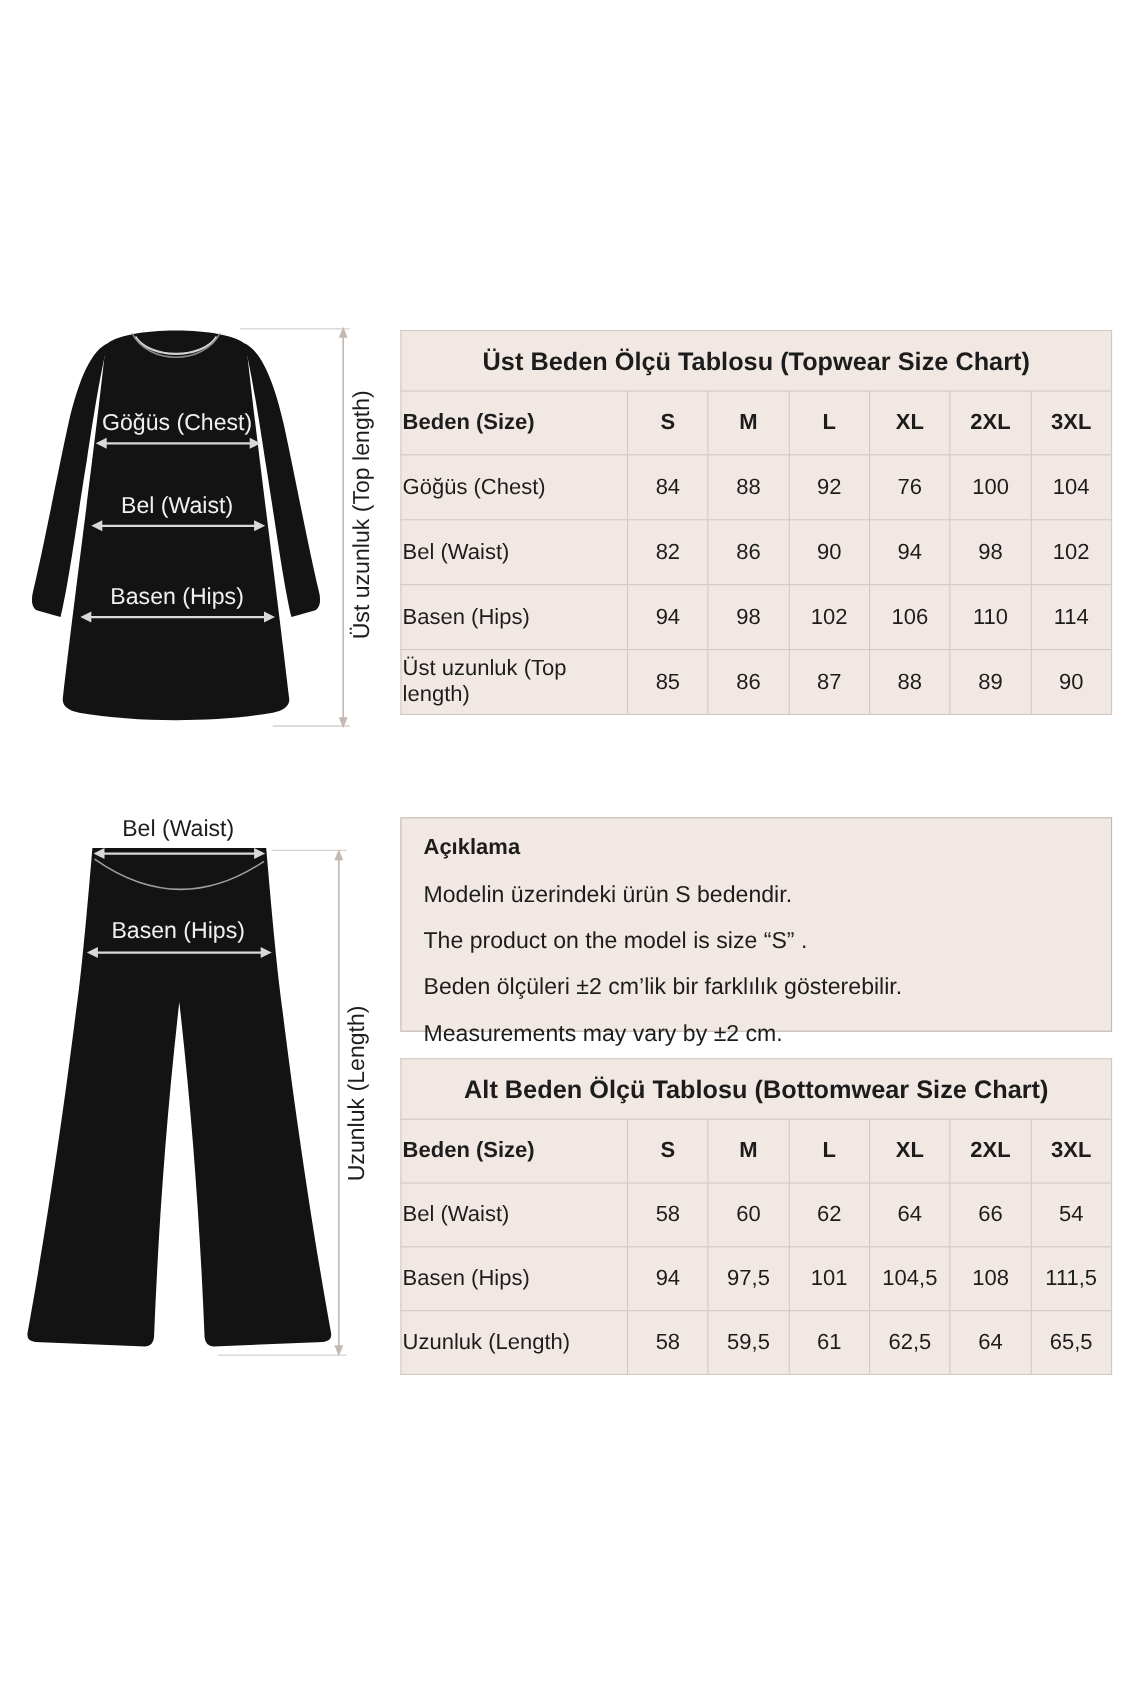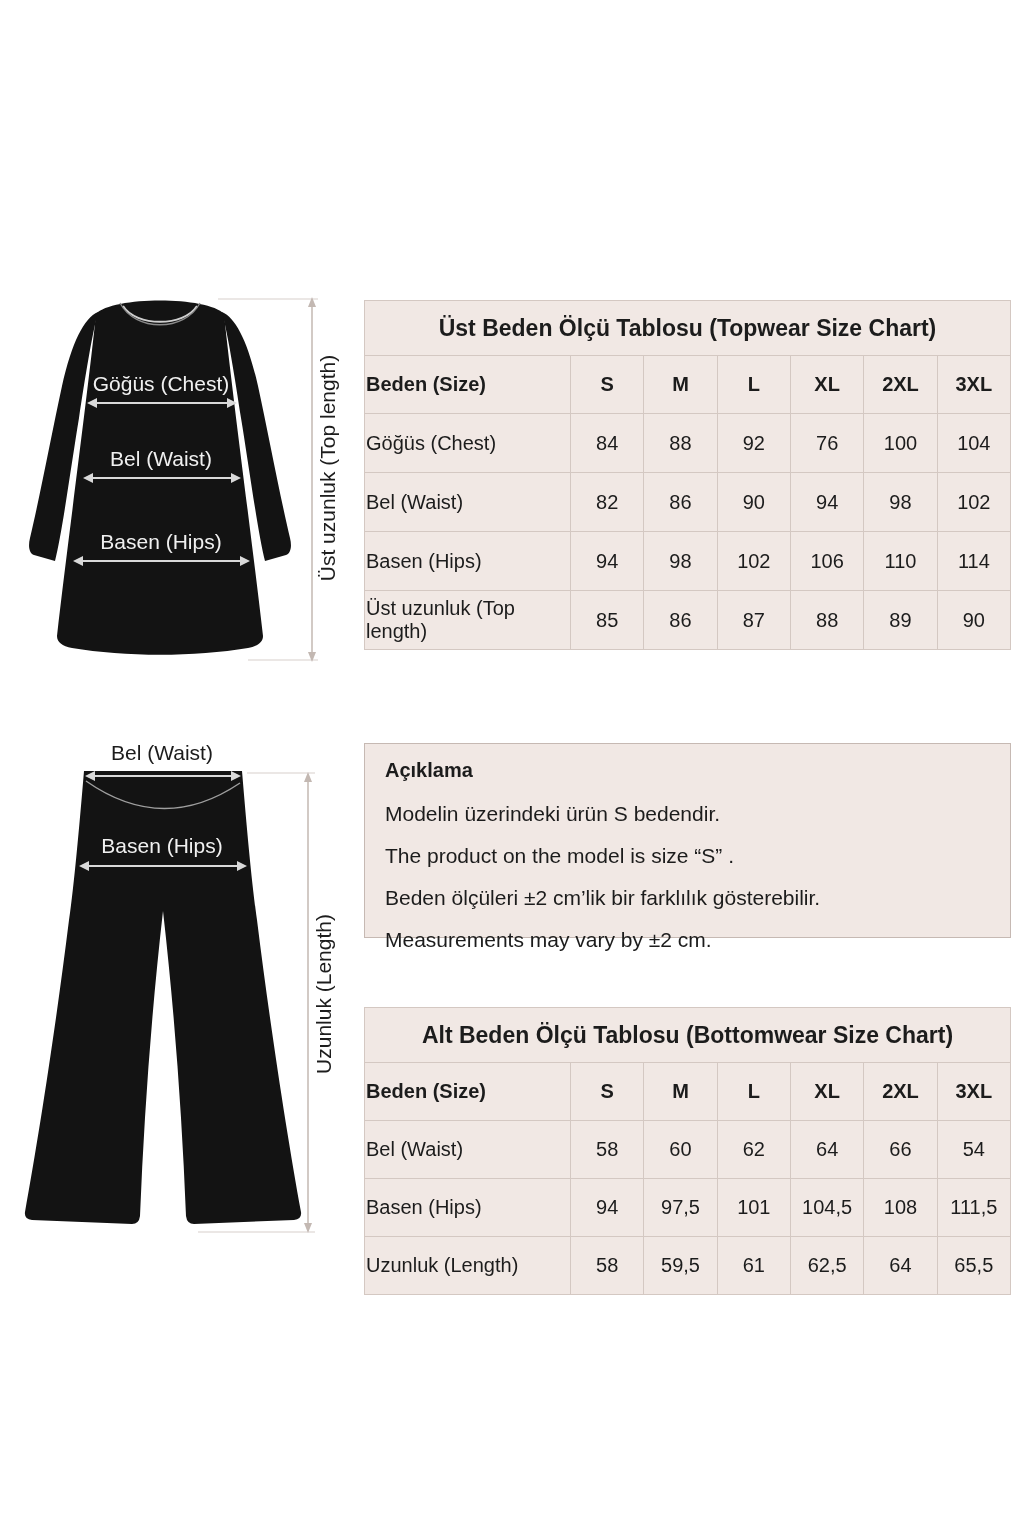--- a/index.html
+++ b/index.html
@@ -4,21 +4,21 @@
 <style>
   html,body{margin:0;padding:0;background:#ffffff;}
   body{width:1024px;height:1536px;font-family:"Liberation Sans",sans-serif;}
   .canvas{position:relative;width:1024px;height:1536px;background:#ffffff;overflow:hidden;}
 
   
   table.size{position:absolute;left:364px;width:647px;border-collapse:collapse;
              background:#f1e8e4;color:#1c1c1c;table-layout:fixed;
              border:1px solid #c6b9b3;}
   #topwear{top:300px;}
-  #bottomwear{top:962px;margin-top:45px;}
+  #bottomwear{top:962px;}
   table.size th,table.size td{border:1px solid #d4c8c2;}
   .tbl-title td{font-weight:bold;font-size:23px;text-align:center;height:52px;}
   table.size thead th{font-weight:bold;font-size:20px;height:55px;}
   th.c-label,td.c-label{text-align:left;}
   th.c-val,td.c-val{text-align:center;}
   table.size tbody td{height:56px;font-size:20px;}
   #bottomwear tbody td{height:55px;}
 
   
   .notes{position:absolute;left:364px;top:699px;width:647px;height:195px;

